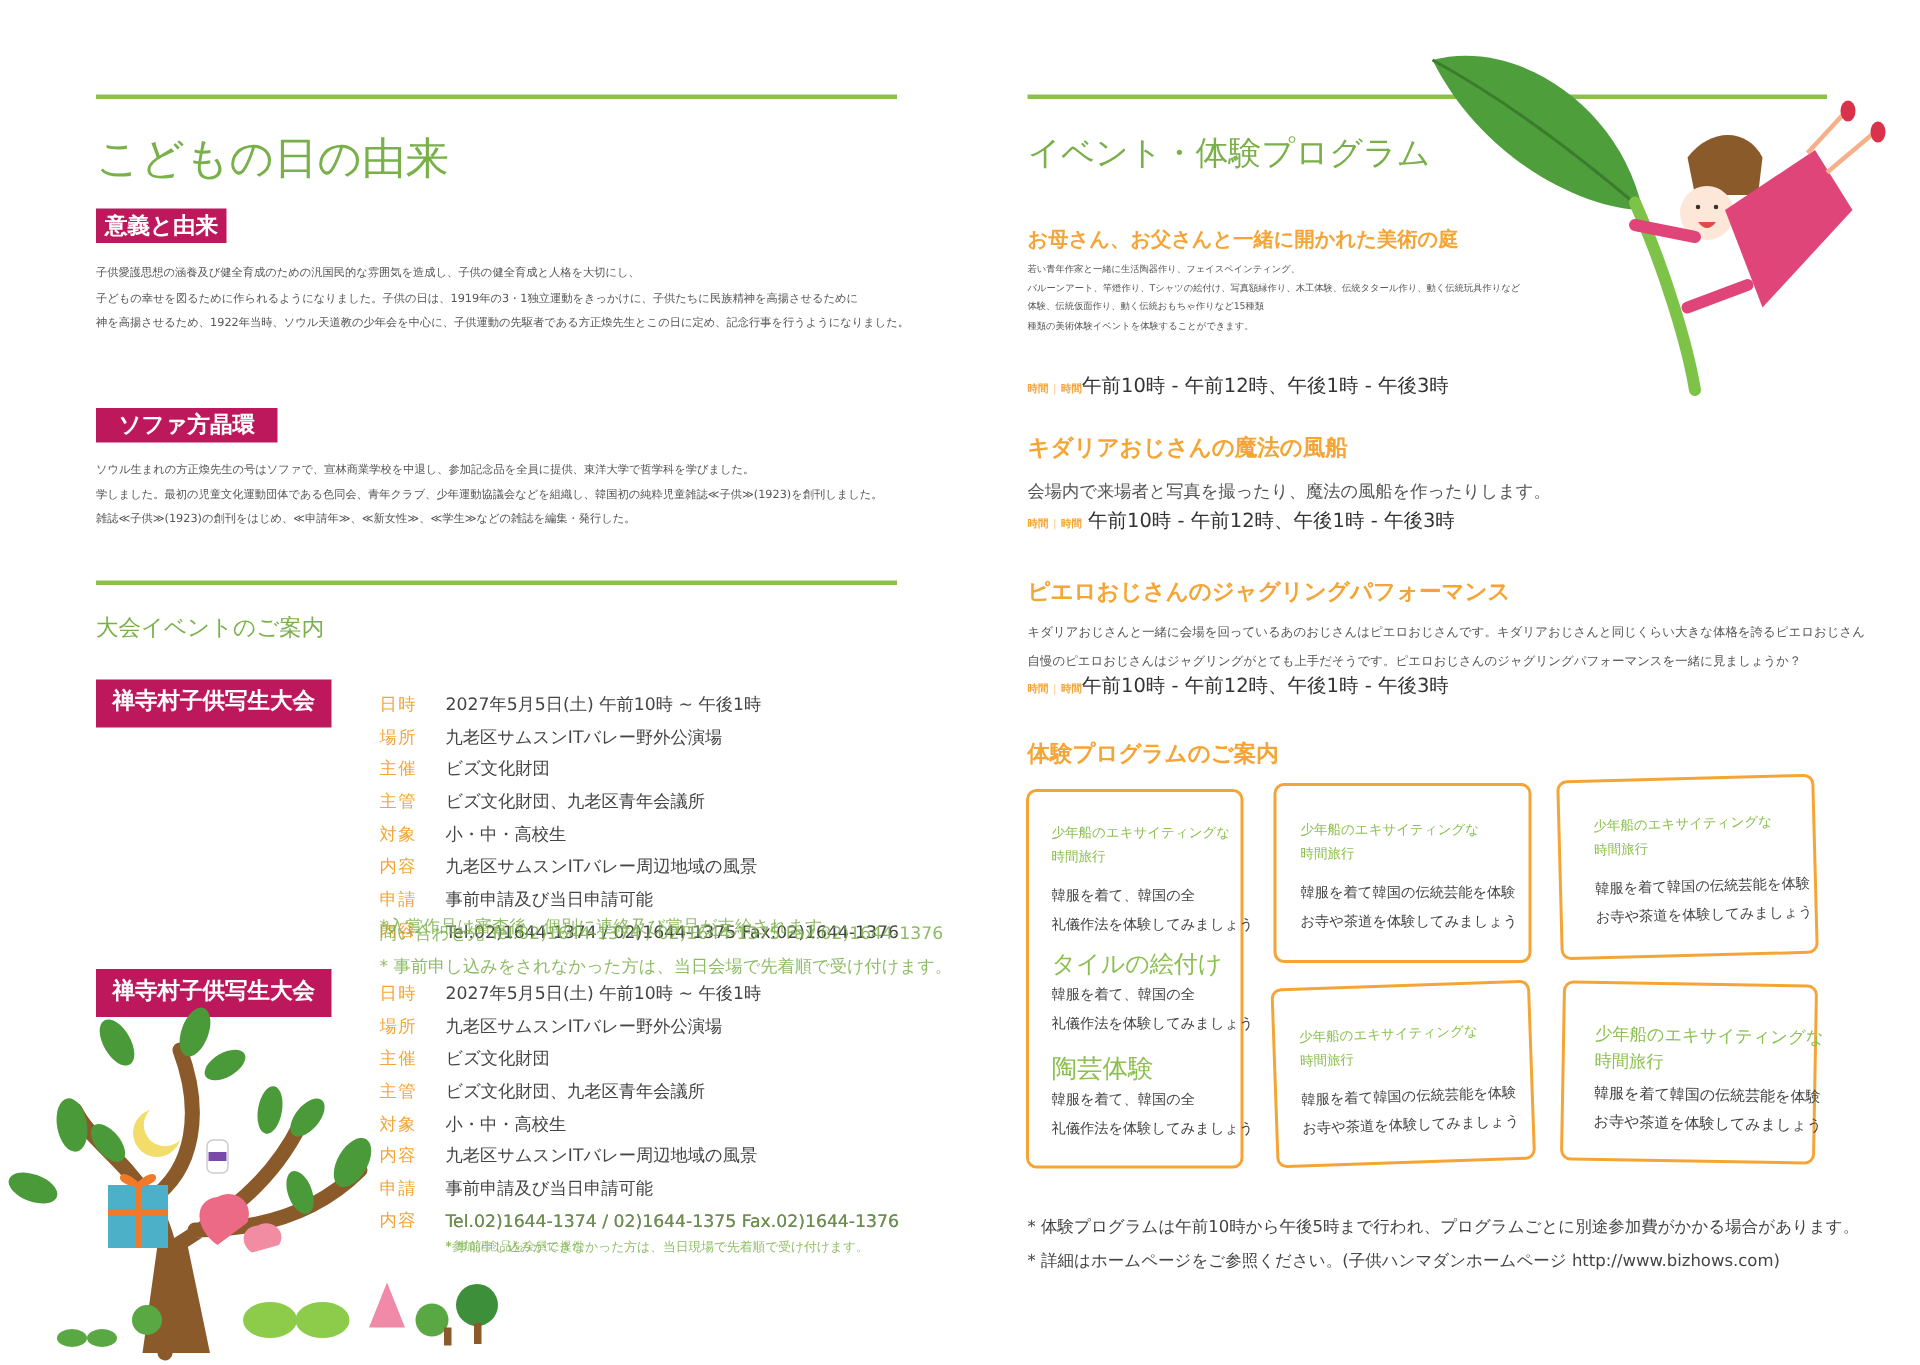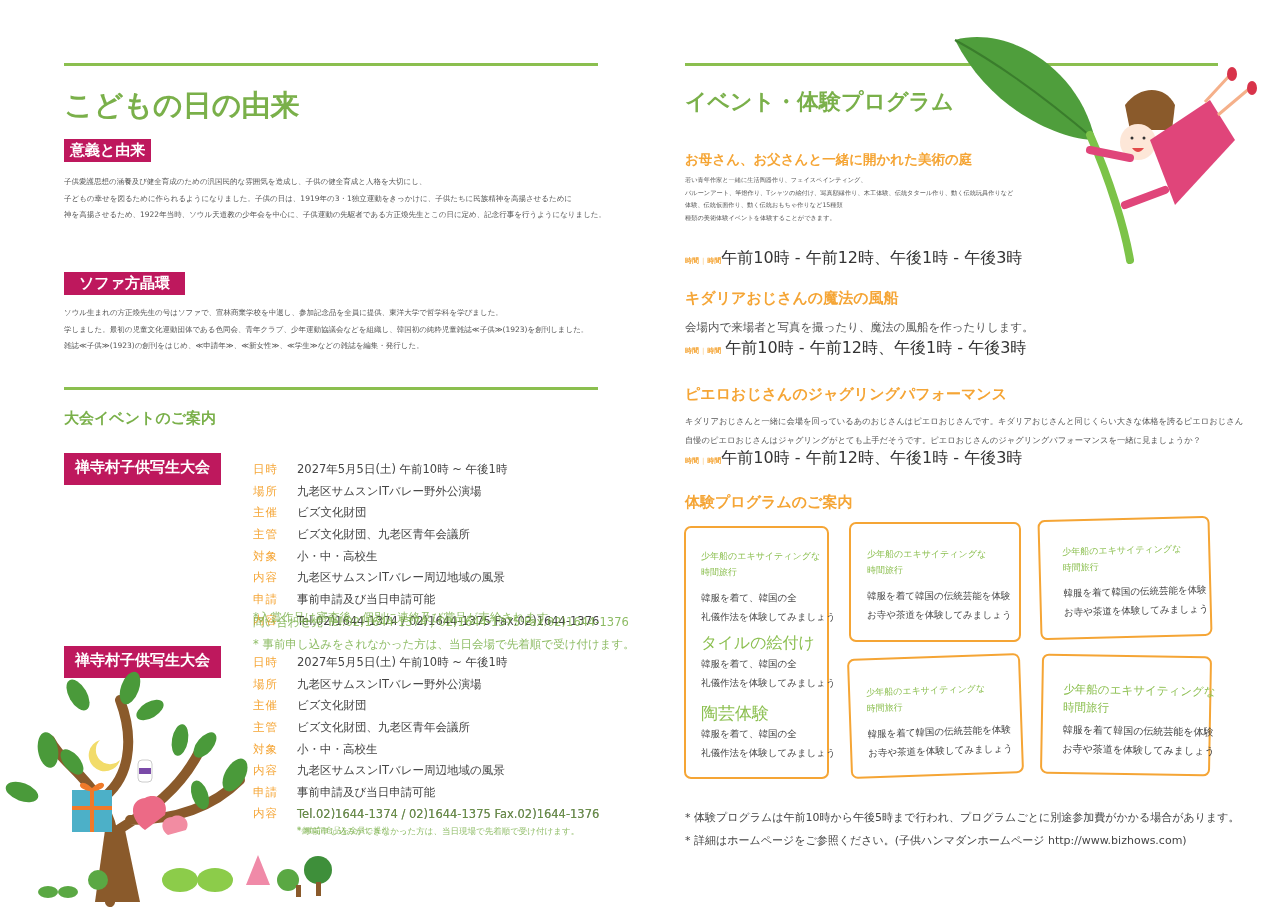--- a/index.html
+++ b/index.html
@@ -2,37 +2,37 @@
 <html><head>
 <meta charset="utf-8">
 <style>
   * { box-sizing: border-box; margin: 0; padding: 0; }
   html, body { width: 1280px; height: 910px; background: #ffffff; overflow: hidden; }
   body { position: relative; font-family: "DejaVu Sans", "Liberation Sans", sans-serif; color: #444; }
 
   .abs { position: absolute; }
   .rule { position: absolute; height: 3px; background: #8bbf4f; }
 
-  .title-green { color: #7ab04a; font-weight: 700; white-space: nowrap; }
+  .title-green { color: #7ab04a; font-weight: 400; white-space: nowrap; }
   .badge { position: absolute; background: #be185d; color: #fff; font-weight: bold; white-space: nowrap; }
   .para { position: absolute; font-size: 7.5px; line-height: 16.5px; color: #555; white-space: nowrap; }
   .para div { height: 16.5px; }
 
   .info-table { position: absolute; font-size: 11.5px; }
   .info-row { display: flex; height: 21.6px; align-items: center; white-space: nowrap; }
   .info-key { width: 44px; color: #f5a535; font-weight: normal; letter-spacing: 1px; }
   .info-val { color: #444; }
   .overlay-green { position: absolute; color: #7ab04a; font-size: 11.5px; white-space: nowrap; opacity: 0.85; }
 
   .ev-title { position: absolute; color: #f5a535; font-weight: bold; white-space: nowrap; }
   .ev-desc { position: absolute; white-space: nowrap; color: #555; }
   .time-line { position: absolute; display: flex; align-items: baseline; white-space: nowrap; }
   .time-tag { color: #f5a535; font-size: 7px; font-weight: bold; }
   .time-sep { color: #f5a535; font-size: 7px; margin: 0 3px; opacity: .6; }
-  .time-val { font-size: 16px; color: #333; }
+  .time-val { font-size: 13px; color: #333; }
 
   .card { position: absolute; border: 2.5px solid #f5a535; border-radius: 7px; background: #fff; }
   .card-sub { color: #8bbf4f; font-size: 9px; line-height: 16px; white-space: nowrap; }
   .card-body { color: #444; font-size: 9.5px; line-height: 19px; white-space: nowrap; }
   .card-big { color: #8bbf4f; font-size: 16px; line-height: 22px; white-space: nowrap; }
 
   .note { position: absolute; font-size: 11px; color: #444; white-space: nowrap; }
 </style>
 </head>
 <body>

